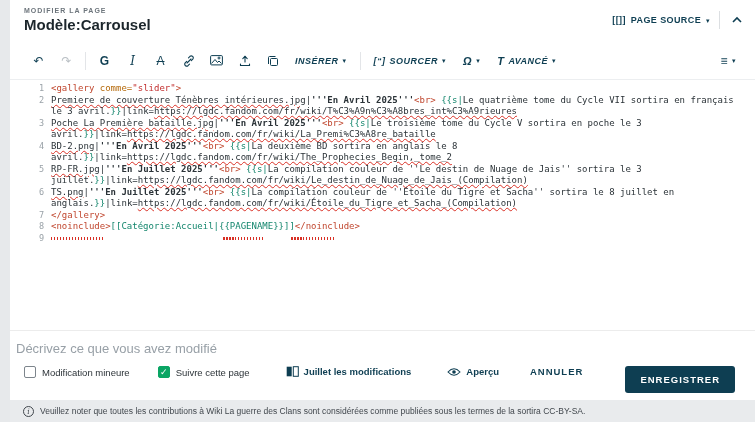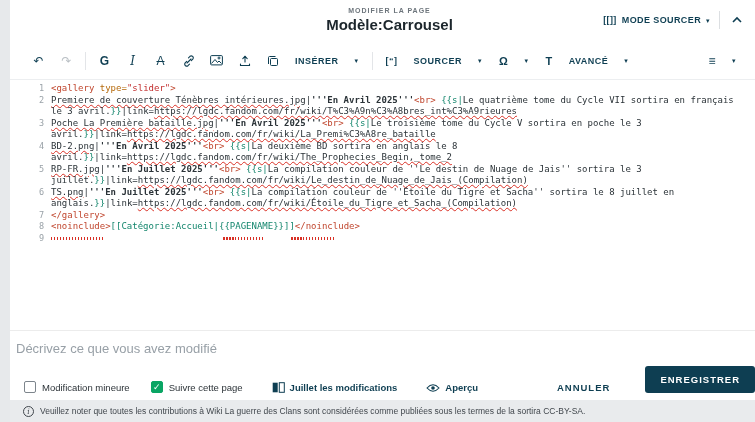--- a/index.html
+++ b/index.html
@@ -2,36 +2,36 @@
 <html><head>
 <meta charset="utf-8">
 <style>
   html,body{margin:0;padding:0;}
   body{width:755px;height:422px;position:relative;overflow:hidden;background:#fff;
        font-family:"Liberation Sans","DejaVu Sans",sans-serif;-webkit-font-smoothing:antialiased;}
   .left-strip{position:absolute;left:0;top:0;width:10px;height:100%;background:#e7e9eb;}
   .main{position:absolute;left:10px;top:0;right:0;bottom:0;display:flex;flex-direction:column;background:#fff;}
 
   
-  .hdr{flex:0 0 42px;position:relative;padding:7px 0 0 14px;box-sizing:border-box;text-align:center;}
+  .hdr{flex:0 0 42px;position:relative;padding:7px 0 0 14px;box-sizing:border-box;}
   .eyebrow{font-size:7px;font-weight:700;letter-spacing:1px;color:#6d757c;}
   .title{font-size:15px;font-weight:700;color:#1c262c;margin-top:2px;}
   .hdr-right{position:absolute;right:10px;top:11px;display:flex;align-items:center;gap:9px;}
   .mode{display:flex;align-items:center;gap:5px;color:#0e3e52;font-weight:700;font-size:9px;letter-spacing:.4px;cursor:pointer;}
   .vsep{width:1px;height:18px;background:#dcdfe2;}
   .iconbtn{display:flex;align-items:center;justify-content:center;cursor:pointer;padding:2px;}
 
   
   .tb{flex:0 0 38px;display:flex;align-items:center;padding:0 12px 0 16px;gap:3px;border-bottom:1px solid #eceef0;box-sizing:border-box;}
   .tbtn{min-width:19px;height:24px;display:flex;align-items:center;justify-content:center;color:#0e3e52;font-size:12px;cursor:pointer;padding:0 3px;}
   .dim{color:#b9bfc4;}
   .gb{font-weight:700;}
   .gi{font-style:italic;font-family:"DejaVu Serif",serif;}
   .gs{text-decoration:line-through;}
-  .drop{display:flex;align-items:center;gap:16px;color:#0e3e52;font-weight:700;font-size:9px;letter-spacing:.5px;padding:0 7px;cursor:pointer;white-space:nowrap;}
+  .drop{display:flex;align-items:center;gap:4px;color:#0e3e52;font-weight:700;font-size:9px;letter-spacing:.5px;padding:0 7px;cursor:pointer;white-space:nowrap;font-style:italic;}
   .caret{font-size:7px;line-height:1;}
   .tsep{width:1px;height:18px;background:#e3e5e8;margin:0 3px;}
   .spacer{flex:1;}
   svg.ic{display:block;}
 
   
   .ed{flex:1;position:relative;font-family:"DejaVu Sans Mono","Liberation Mono",monospace;padding-top:3px;overflow:hidden;background:#fff;}
   .cl{display:flex;line-height:11.5px;}
   .gut{flex:0 0 34px;text-align:right;padding-right:7px;color:#9aa2a8;font-size:8.5px;user-select:none;}
   .code{flex:1;font-size:9px;color:#2b3338;white-space:pre-wrap;overflow-wrap:anywhere;padding-right:5px;}
@@ -50,21 +50,21 @@
   .tpl-overlay{position:absolute;left:368px;top:12px;display:flex;align-items:center;z-index:5;}
   .tpl-btn{background:#0e3e52;color:#fff;font-family:"Liberation Sans",sans-serif;font-size:6.5px;font-weight:700;
            letter-spacing:.5px;padding:5px 9px;border-radius:2px;box-shadow:0 1px 4px rgba(0,0,0,.35);cursor:pointer;white-space:nowrap;}
   .tpl-hint{margin-left:9px;font-family:"Liberation Sans",sans-serif;font-size:8.5px;color:#4c545b;white-space:nowrap;}
 
   
   .bottom{flex:0 0 70px;border-top:1px solid #ececec;box-sizing:border-box;background:#fff;}
   .sum-input{display:block;width:calc(100% - 28px);margin:9px 4px 2px;border:0;outline:0;
              font-size:13px;color:#333;font-family:"Liberation Sans","DejaVu Sans",sans-serif;background:transparent;}
   .sum-input::placeholder{color:#98a0a7;}
-  .controls{display:flex;align-items:flex-end;padding:7px 0 0 14px;gap:21px;}
+  .controls{display:flex;align-items:flex-start;padding:7px 20px 0 14px;gap:28px;}
   .chk{display:flex;align-items:center;gap:6px;cursor:pointer;}
   .box{width:12px;height:12px;border:1px solid #7d858c;border-radius:2px;box-sizing:border-box;background:#fff;}
   .box.on{background:#0aa564;border-color:#0aa564;color:#fff;display:flex;align-items:center;justify-content:center;font-size:9px;font-weight:700;}
   .chk-label{font-size:9.5px;color:#2c3338;}
   .act{display:flex;align-items:center;gap:5px;color:#0e3e52;font-weight:700;font-size:9.5px;cursor:pointer;margin-left:8px;white-space:nowrap;}
   .cancel{margin-left:auto;color:#0e3e52;font-weight:700;font-size:9.5px;letter-spacing:1px;cursor:pointer;}
   .save{background:#0e3e52;color:#fff;font-weight:700;font-size:9.5px;letter-spacing:1px;padding:8px 15px;border-radius:3px;cursor:pointer;margin-left:14px;}
 
   
   .ftr{flex:0 0 22px;background:#e9ebed;display:flex;align-items:center;gap:6px;padding-left:13px;font-size:8.5px;color:#41474d;}
@@ -77,21 +77,21 @@
 <div class="left-strip"></div>
 
 <div class="main">
 
   <div class="hdr">
     <div class="eyebrow">MODIFIER LA PAGE</div>
     <div class="title">Modèle:Carrousel</div>
     <div class="hdr-right">
       <div class="mode">
         <span>[[]]</span>
-        <span>MODE SOURCER</span>
+        <span>PAGE SOURCE</span>
         <span class="caret">▾</span>
       </div>
       <div class="vsep"></div>
       <div class="iconbtn">
         <svg class="ic" width="12" height="8" viewBox="0 0 12 8">
           <path d="M2 6 L6 2 L10 6" fill="none" stroke="#0e3e52" stroke-width="1.6"></path>
         </svg>
       </div>
     </div>
   </div>
@@ -171,21 +171,21 @@
     <div class="drop">
       <span style="font-size:12px">≡</span>
       <span class="caret">▾</span>
     </div>
   </div>
 
   <div class="ed">
     <div>
         <div class="cl">
           <span class="gut">1</span>
-          <span class="code"><span class="tag">&lt;gallery</span><span class="txt"> </span><span class="attr">type=</span><span class="str">"slider"</span><span class="tag">&gt;</span></span>
+          <span class="code"><span class="tag">&lt;gallery</span><span class="txt"> </span><span class="attr">comme=</span><span class="str">"slider"</span><span class="tag">&gt;</span></span>
         </div>
         <div class="cl">
           <span class="gut">2</span>
           <span class="code"><span class="sp">Premiere de couverture Ténèbres intérieures.jpg</span><span class="txt">|</span><span class="b">'''En Avril 2025'''</span><span class="tag">&lt;br&gt;</span><span class="txt"> </span><span class="tpl">{{s|</span><span class="txt">Le quatrième tome du Cycle VII sortira en français le 3 avril.</span><span class="tpl">}}</span><span class="txt">|link=</span><span class="url">https://lgdc.fandom.com/fr/wiki/T%C3%A9n%C3%A8bres_int%C3%A9rieures</span></span>
         </div>
         <div class="cl">
           <span class="gut">3</span>
           <span class="code"><span class="sp">Poche La Première bataille.jpg</span><span class="txt">|</span><span class="b">'''En Avril 2025'''</span><span class="tag">&lt;br&gt;</span><span class="txt"> </span><span class="tpl">{{s|</span><span class="txt">Le troisième tome du Cycle V sortira en poche le 3 avril.</span><span class="tpl">}}</span><span class="txt">|link=</span><span class="url">https://lgdc.fandom.com/fr/wiki/La_Premi%C3%A8re_bataille</span></span>
         </div>
         <div class="cl">

